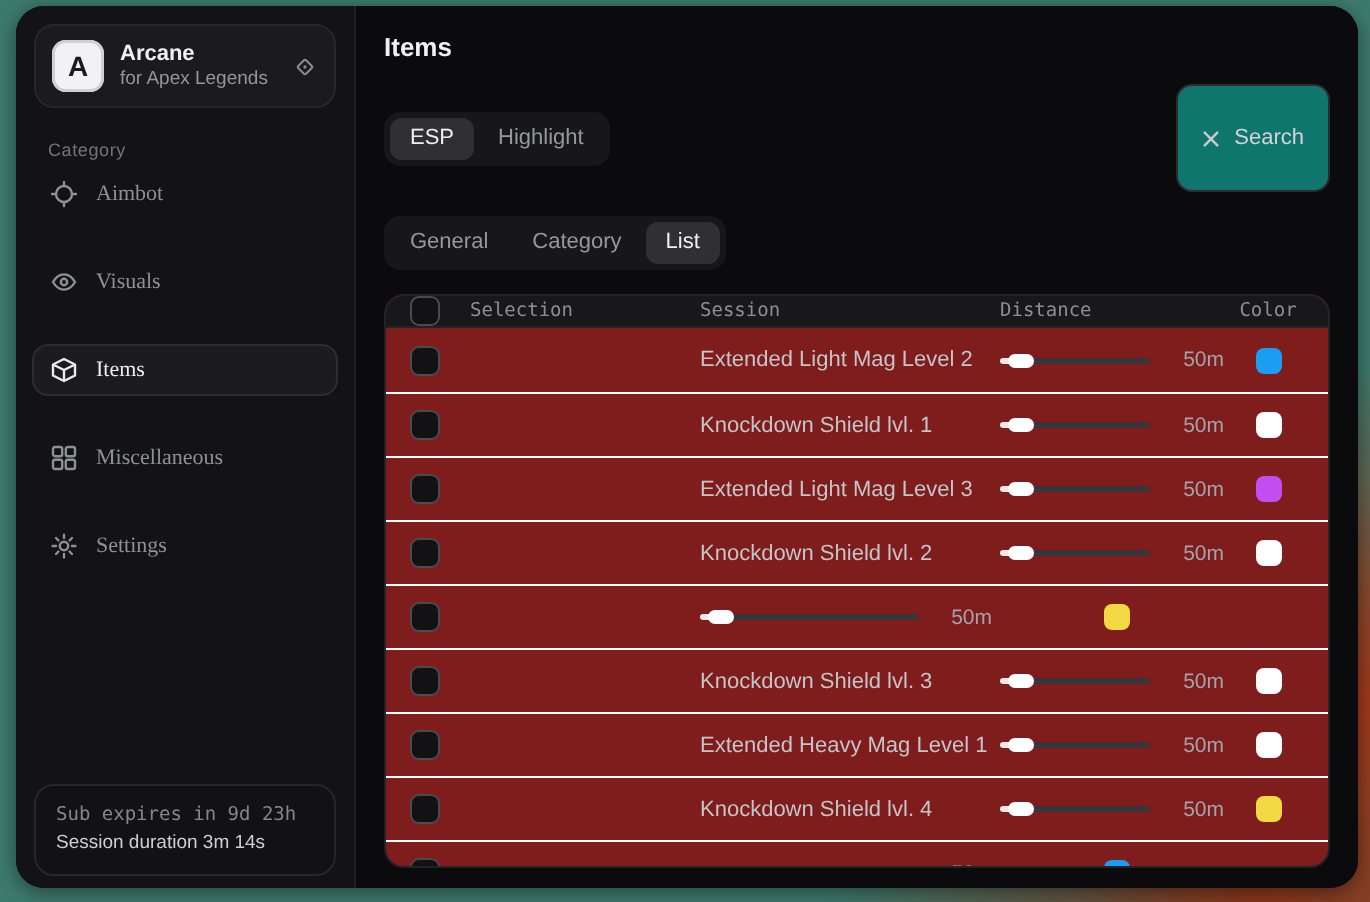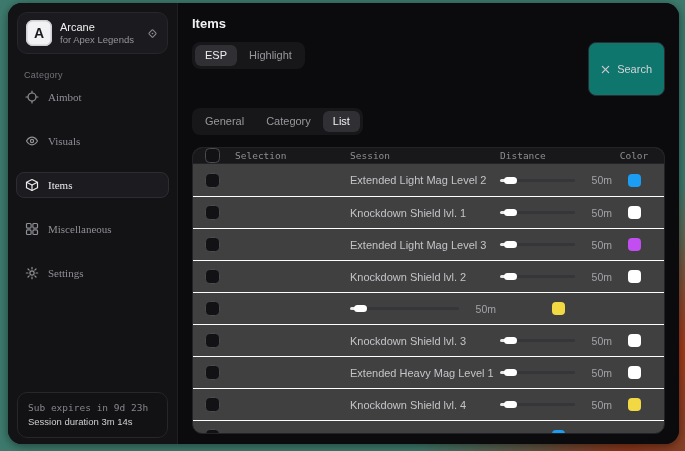--- a/index.html
+++ b/index.html
@@ -26,59 +26,59 @@
     margin:9px 9px 4px 9px; background:#1b1b1f; border:1px solid #26262b;
     border-radius:10px; padding:7px 8px; display:flex; align-items:center; gap:8px;
   }
   .logo {
     width:26px; height:26px; border-radius:7px; background:#f2f2f4;
     color:#1b1b1f; font-weight:bold; font-size:14px;
     display:flex; align-items:center; justify-content:center; flex-shrink:0;
     box-shadow: inset 0 0 0 1.5px #cfcfd4;
   }
   .brand-text { flex:1; min-width:0; }
-  .brand-name { color:#f0f0f2; font-size:11px; font-weight:normal; line-height:13px; }
+  .brand-name { color:#f0f0f2; font-size:11px; font-weight:bold; line-height:13px; }
   .brand-sub { color:#94959a; font-size:9.5px; line-height:12px; }
   .emblem { color:#8a8b90; display:flex; }
   .cat-label { color:#737479; font-size:9px; margin:12px 0 4px 16px; letter-spacing:.3px; }
   .nav { display:flex; flex-direction:column; gap:18px; padding:0 8px;font-family:Liberation Serif, serif; }
   .nav-item {
     display:flex; align-items:center; gap:9px; height:26px; padding:0 8px;
     border-radius:8px; border:1px solid transparent; color:#8f9095; font-size:11px;
     cursor:default;
   }
   .nav-item.active { background:#1c1c20; border-color:#2c2d32; color:#ececee; }
   .nav-icon { display:flex; width:14px; height:14px; }
   .side-footer {
     margin:auto 9px 6px 9px; border:1px solid #26262b; border-radius:10px;
     background:#121215; padding:8px 10px;
   }
   .foot-line1 { font-family:"DejaVu Sans Mono", monospace; color:#85868b; font-size:9.5px; line-height:14px; }
   .foot-line2 { color:#cfcfd3; font-size:9.5px; line-height:14px; }
   
   .main { flex:1; background:#0b0b0d; padding:13px 14px 10px 14px; display:flex; flex-direction:column; min-width:0; }
   .page-title { color:#f1f1f3; font-size:13px; font-weight:bold; margin-bottom:11px; }
-  .bar-row { display:flex; align-items:flex-start; justify-content:space-between; margin-bottom:12px;gap:44px; }
+  .bar-row { display:flex; align-items:center; justify-content:space-between; margin-bottom:12px;gap:44px; }
   .tab-group {
     display:inline-flex; gap:2px; background:#17171a; border-radius:8px; padding:3px;
   }
   .tab {
     font-size:11px; color:#97989c; padding:4px 10px; border-radius:6px; cursor:default;
     line-height:13px;
   }
   .tab.active { background:#303034; color:#efeff1; }
   .search-btn {
     display:inline-flex; align-items:center; gap:7px; background:#0f766e;
     border:1px solid #2b2b30; border-radius:8px; padding:20px 12px;
     color:#d4d4d8; font-size:11px; cursor:default;margin-left:16px;
   }
   .search-btn svg { display:block; }
   
   .table {
-    border:1px solid #232327; border-radius:10px; overflow:hidden; background:#404040;
+    border:1px solid #232327; border-radius:10px; overflow:hidden; background:#7f1d1d;
     display:flex; flex-direction:column; flex:1;
   }
   .t-head, .t-row {
     display:grid; grid-template-columns:30px 115px 150px 1fr 36px;
     align-items:center; padding:0 12px;
   }
   .t-head {
     height:30px; background:#18181b; border-bottom:1px solid #232327;
     font-family:"DejaVu Sans Mono", monospace; font-size:9.5px; color:#8d8e93;
   }

